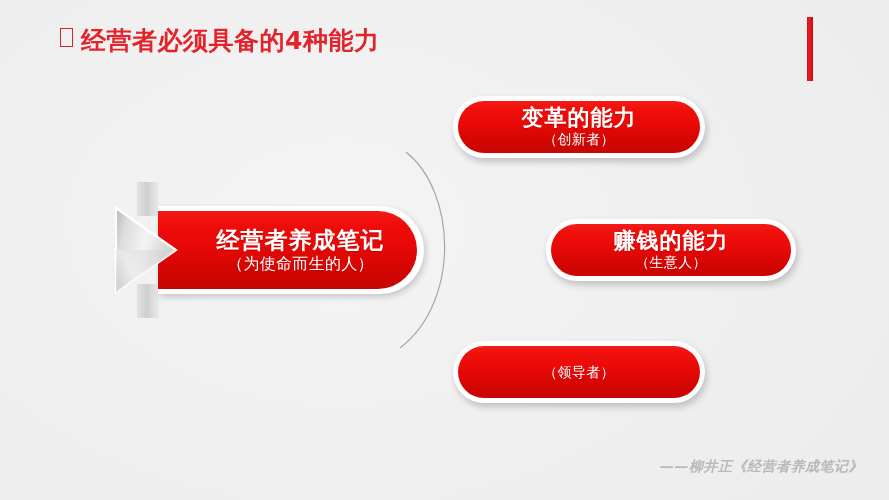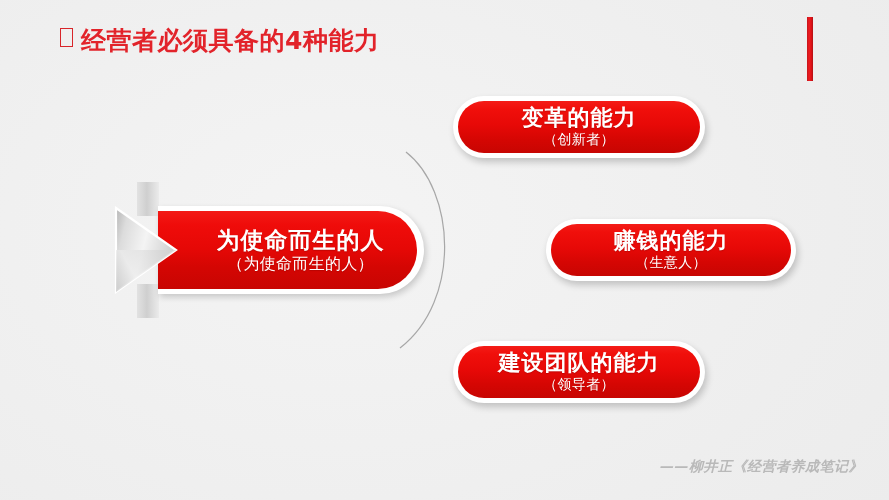--- a/index.html
+++ b/index.html
@@ -278,21 +278,21 @@
             <stop offset="0%" stop-color="#c2c2c2"></stop>
             <stop offset="40%" stop-color="#ececec"></stop>
             <stop offset="100%" stop-color="#d4d4d4"></stop>
           </linearGradient>
         </defs>
         <path d="M 2 2 L 62 44 L 2 86 Z" fill="url(#silverGrad)" stroke="#ffffff" stroke-width="2.2"></path>
         <path d="M 2 44 L 62 44 L 2 86 Z" fill="url(#silverGrad2)" opacity="0.7"></path>
       </svg>
 
       <div class="ribbon-text">
-        <div class="ribbon-title">为使命而生的人</div>
+        <div class="ribbon-title">经营者养成笔记</div>
         <div class="ribbon-sub">（为使命而生的人）</div>
       </div>
     </div>
   </div>
 
   <div class="pill" id="pill-1">
     <div class="pill-inner">
       <div class="pill-title">赚钱的能力</div>
       <div class="pill-sub">（生意人）</div>
     </div>
@@ -300,20 +300,19 @@
 
   <div class="pill" id="pill-0">
     <div class="pill-inner">
       <div class="pill-title">变革的能力</div>
       <div class="pill-sub">（创新者）</div>
     </div>
   </div>
 
   <div class="pill" id="pill-2">
     <div class="pill-inner">
-      <div class="pill-title">建设团队的能力</div>
       <div class="pill-sub">（领导者）</div>
     </div>
   </div>
 
   <div class="attribution">——柳井正《经营者养成笔记》</div>
 
 </div>
 
 </body></html>

